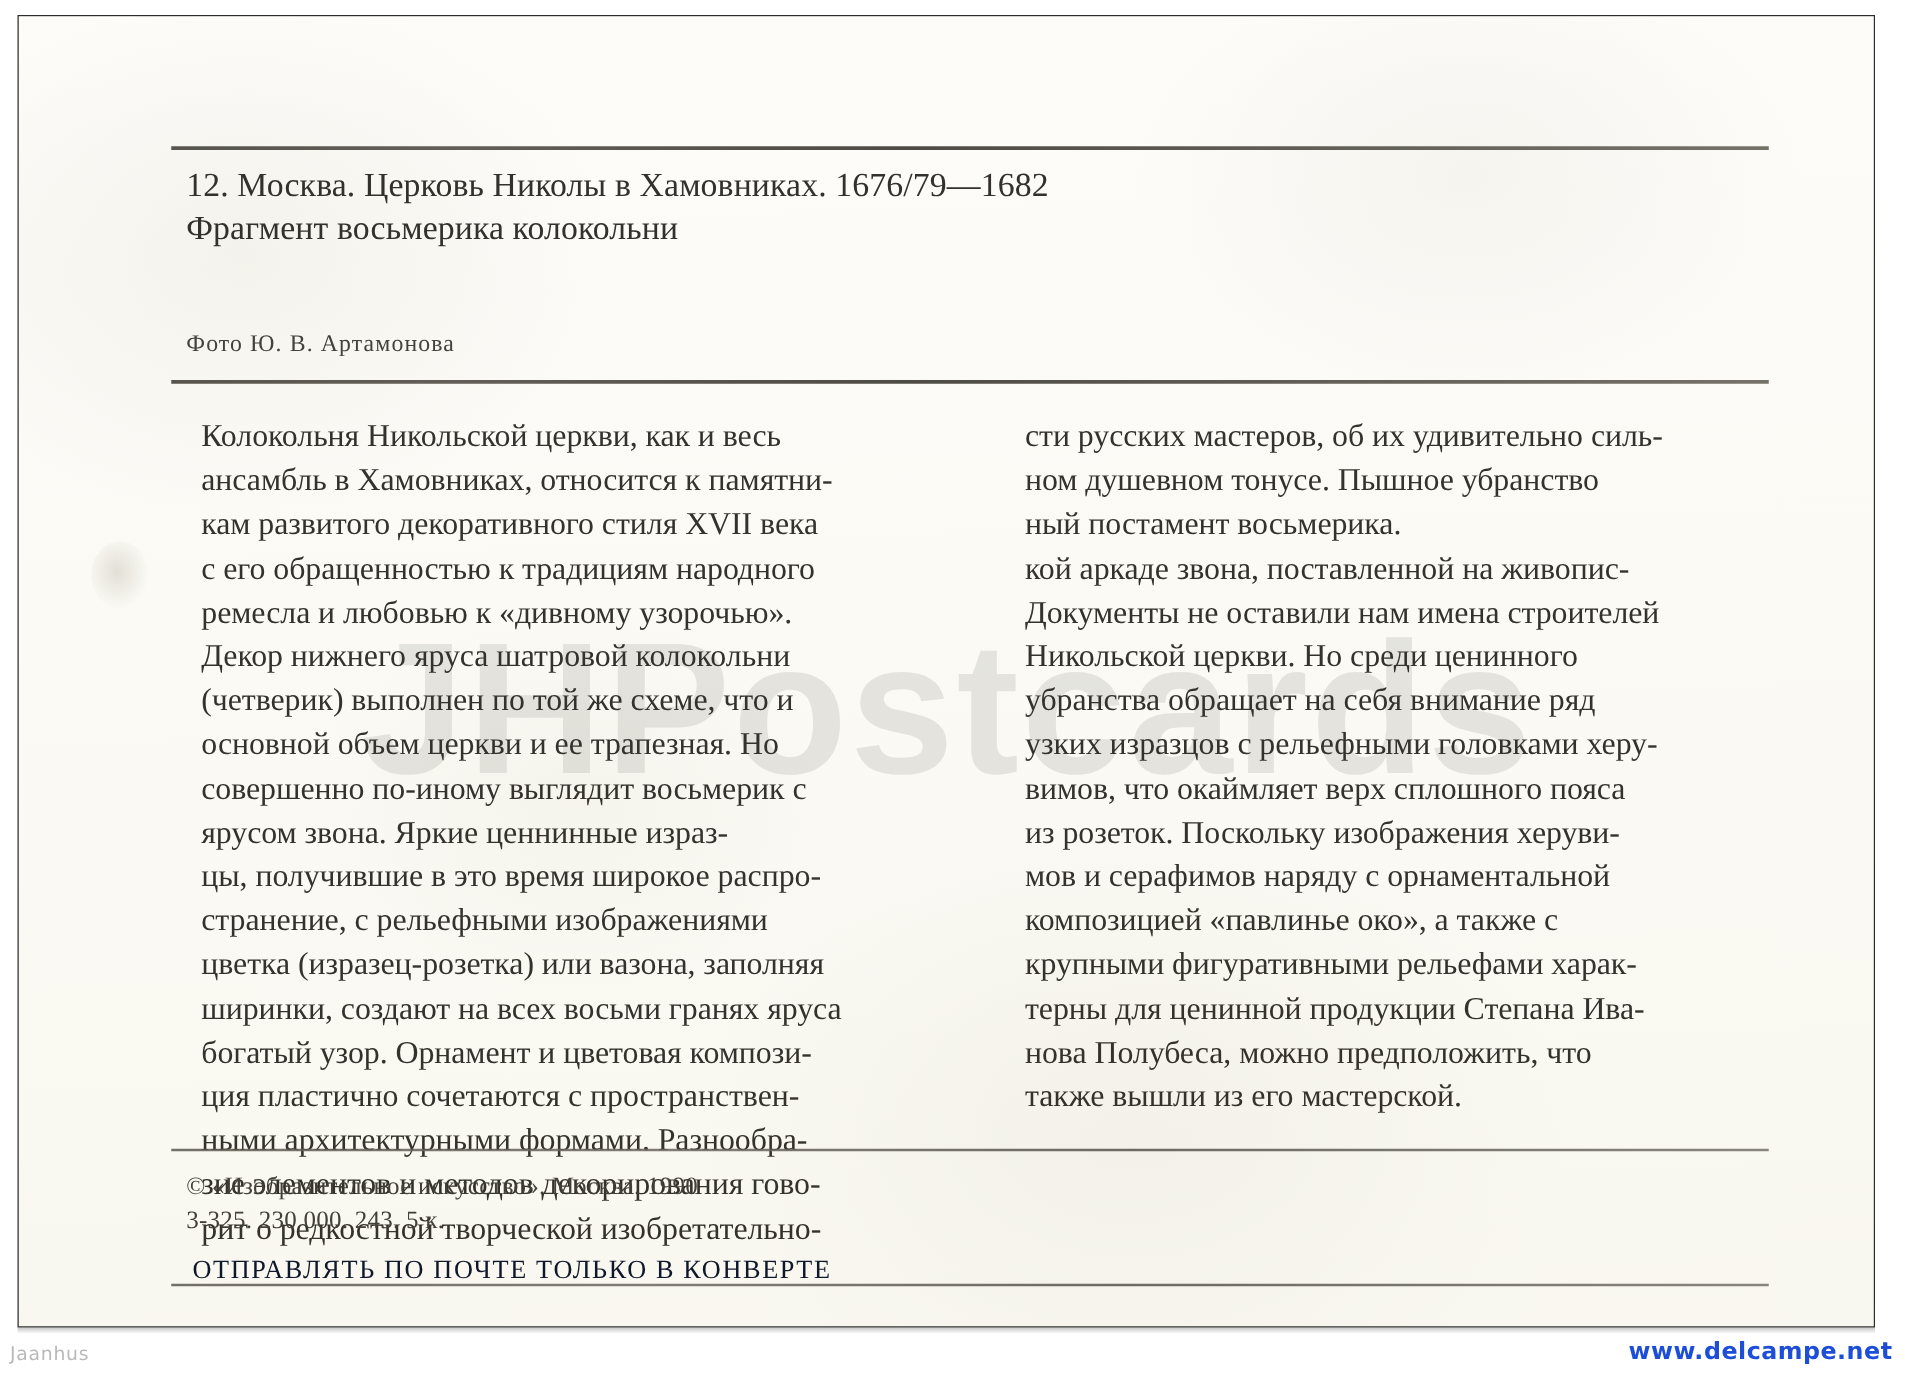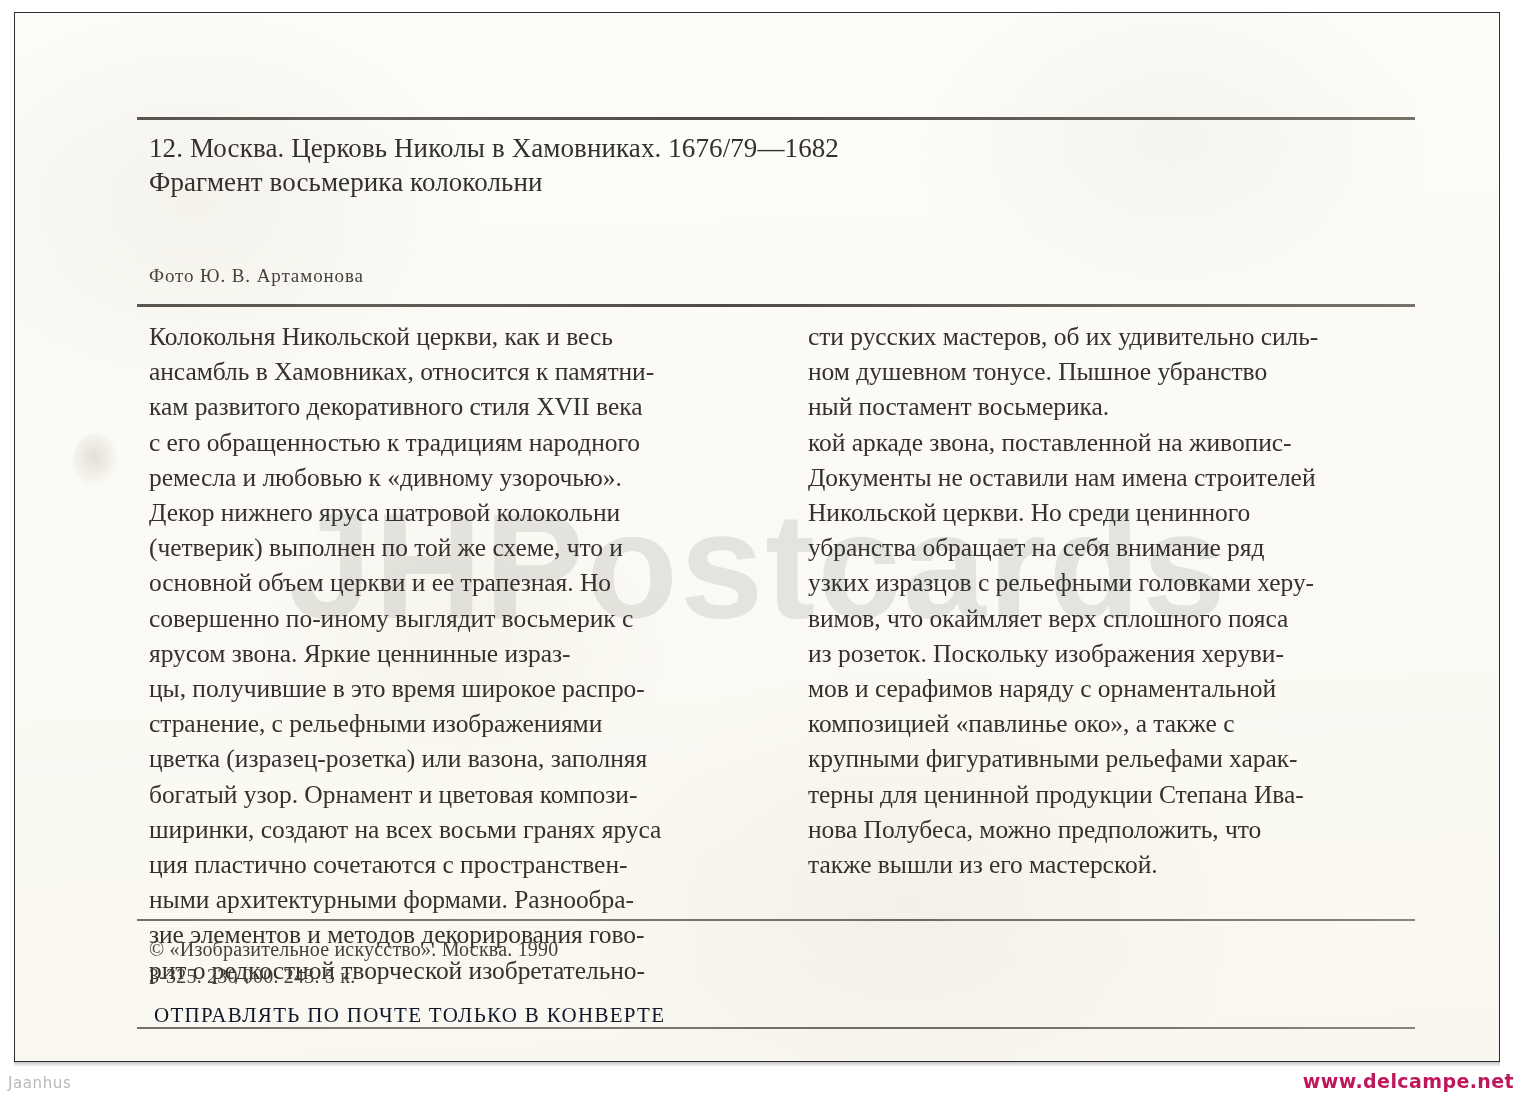--- a/index.html
+++ b/index.html
@@ -114,21 +114,21 @@
   .col {
     position: absolute;
     top: 306px;
     font-size: 25.5px;
     line-height: 35.2px;
     color: #35322d;
     letter-spacing: -0.05px;
   }
   .col-left  { left: 134px;  width: 640px; }
   .col-right { left: 793px;  width: 620px; }
-  .col p { margin: 0; }
+  .col p { margin: 12px; }
   .col .ln { display: block; white-space: nowrap; }
 
   
   .imprint {
     position: absolute;
     left: 134px;
     top: 923px;
     font-size: 20px;
     line-height: 27px;
     color: #43403a;
@@ -184,21 +184,21 @@
     color: #b9b9b9;
     letter-spacing: 0.6px;
   }
   .host-right {
     position: absolute;
     right: 10px;
     top: 4px;
     font-family: "DejaVu Sans", "Liberation Sans", sans-serif;
     font-weight: 700;
     font-size: 19px;
-    color: #be185d;
+    color: #1d4ed8;
     letter-spacing: 0.4px;
   }
 
   
   .card-shadow {
     position: absolute;
     left: 14px;
     top: 1062px;
     width: 1486px;
     height: 5px;
@@ -238,22 +238,22 @@
             <span class="ln">с его обращенностью к традициям народного</span>
             <span class="ln">ремесла и любовью к «дивному узорочью».</span>
             <span class="ln">Декор нижнего яруса шатровой колокольни</span>
             <span class="ln">(четверик) выполнен по той же схеме, что и</span>
             <span class="ln">основной объем церкви и ее трапезная. Но</span>
             <span class="ln">совершенно по-иному выглядит восьмерик с</span>
             <span class="ln">ярусом звона. Яркие ценнинные израз-</span>
             <span class="ln">цы, получившие в это время широкое распро-</span>
             <span class="ln">странение, с рельефными изображениями</span>
             <span class="ln">цветка (изразец-розетка) или вазона, заполняя</span>
+            <span class="ln">ширинки, создают на всех восьми гранях яруса</span>
             <span class="ln">богатый узор. Орнамент и цветовая компози-</span>
-            <span class="ln">ширинки, создают на всех восьми гранях яруса</span>
             <span class="ln">ция пластично сочетаются с пространствен-</span>
             <span class="ln">ными архитектурными формами. Разнообра-</span>
             <span class="ln">зие элементов и методов декорирования гово-</span>
             <span class="ln">рит о редкостной творческой изобретательно-</span>
           </p>
       </div>
 
       <div class="col col-right">
         <p id="col-right-body">
             <span class="ln">сти русских мастеров, об их удивительно силь-</span>

